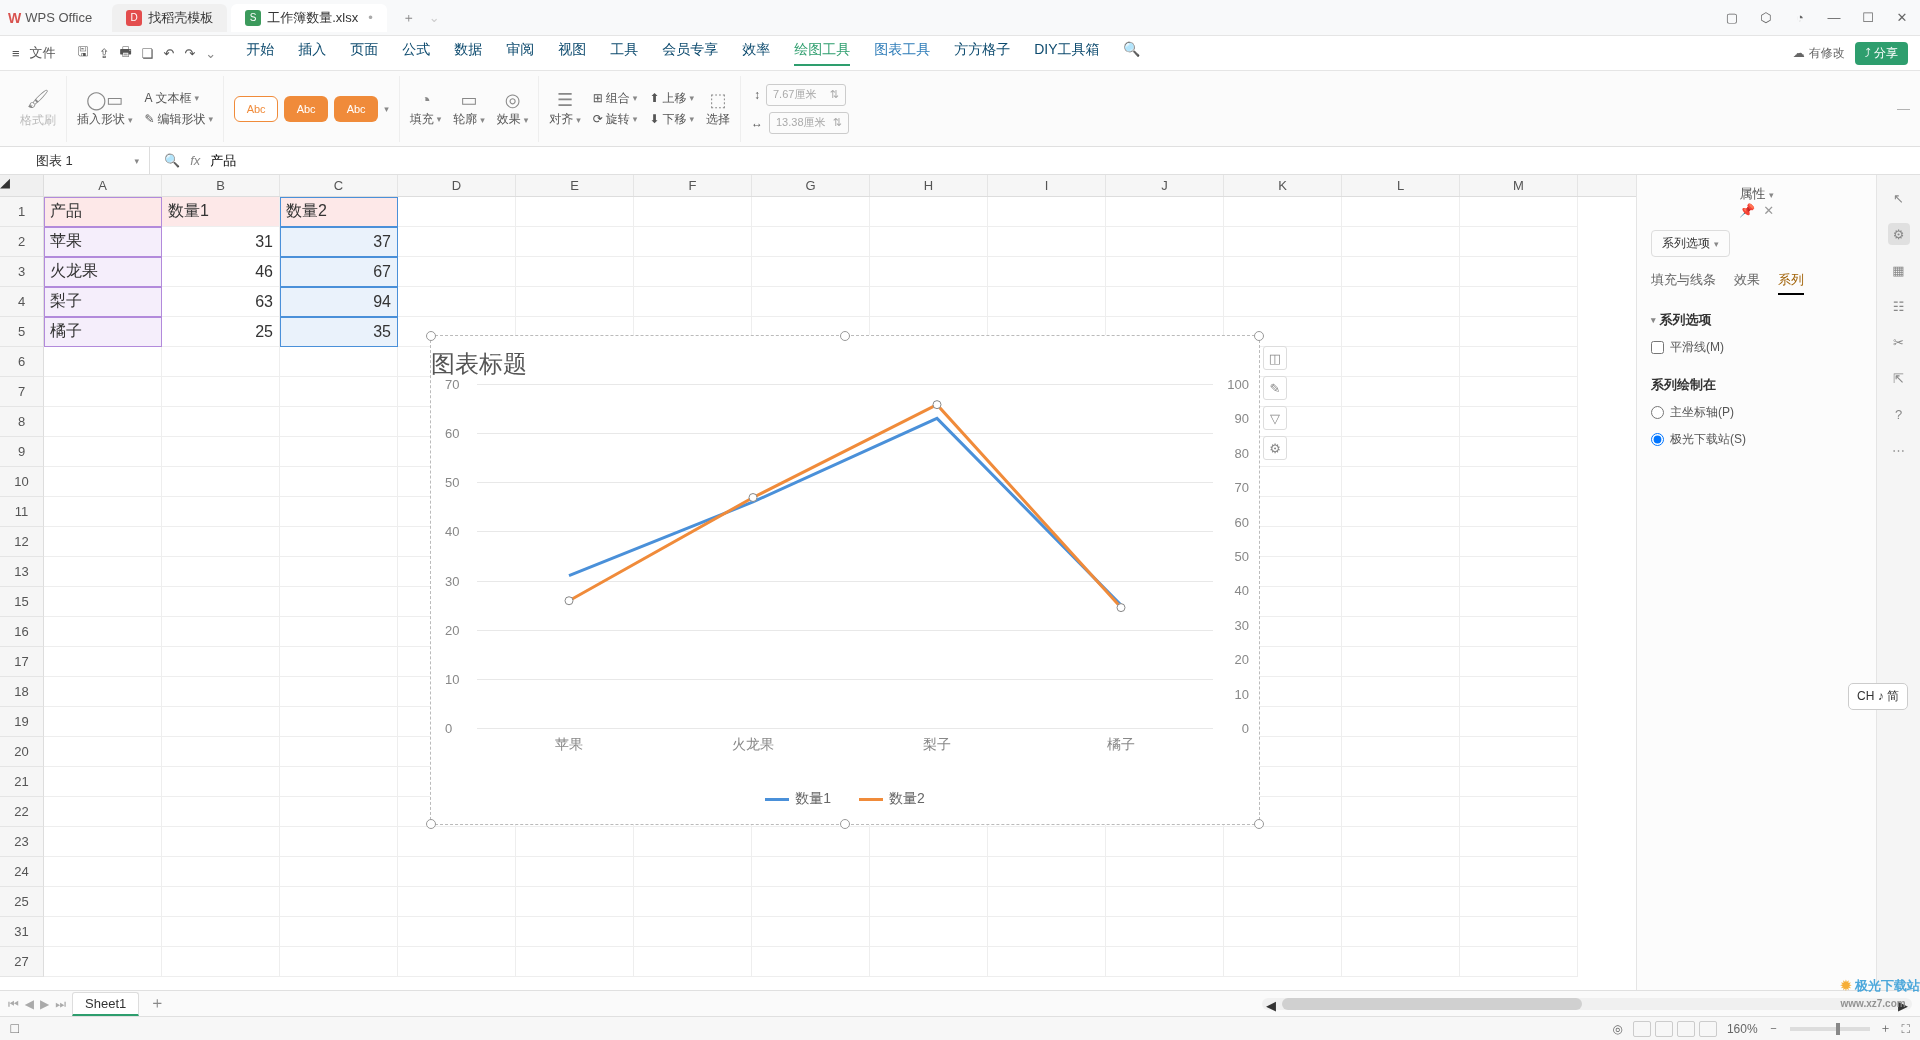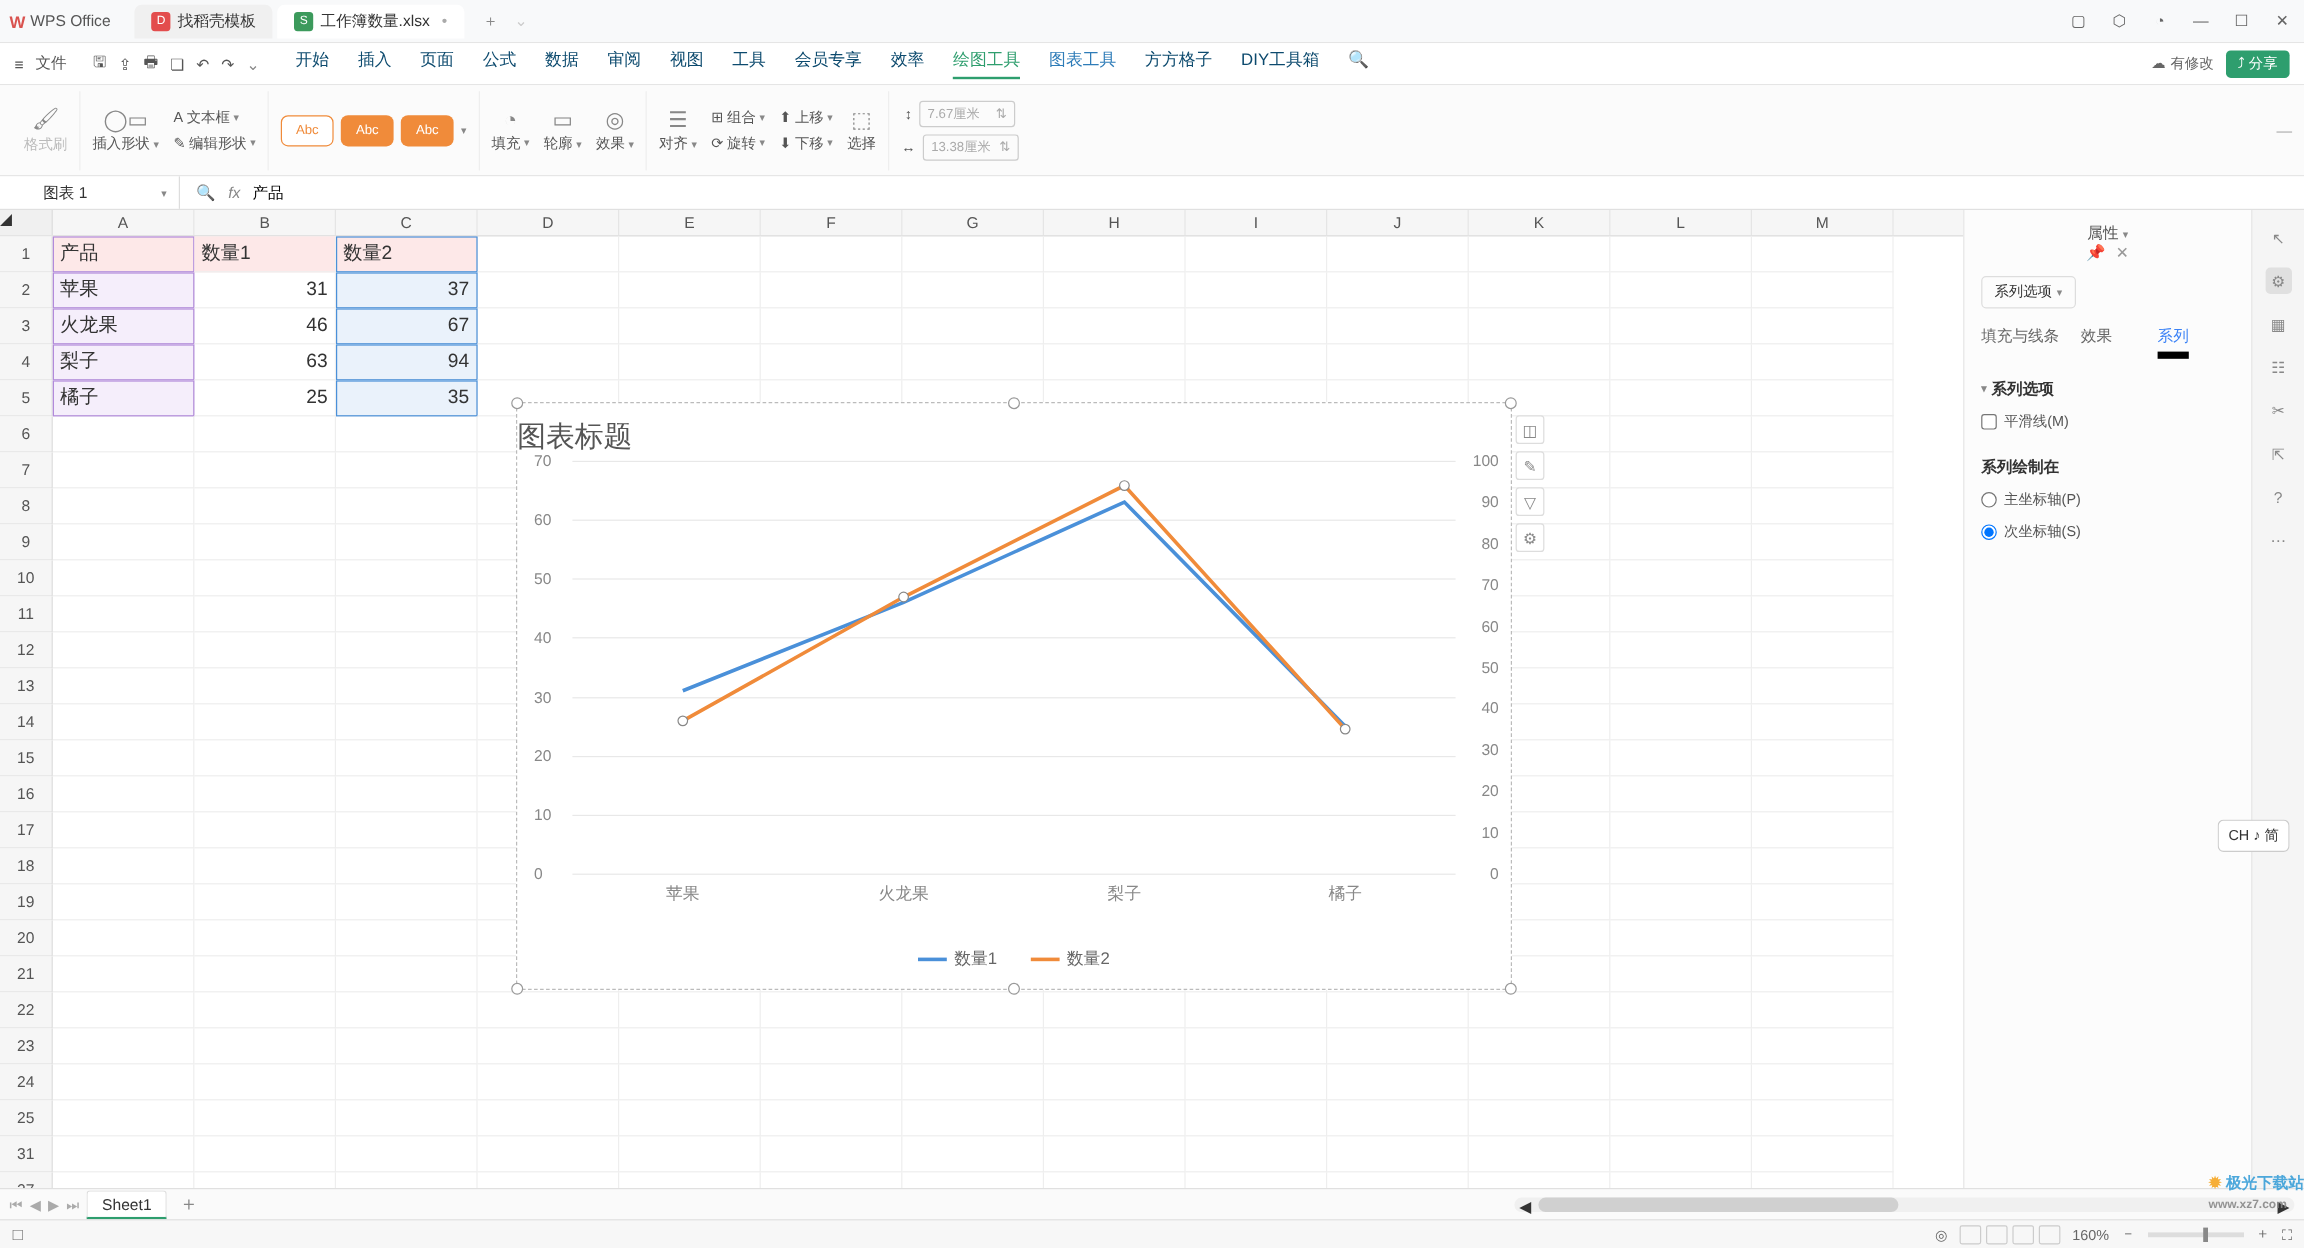--- a/index.html
+++ b/index.html
@@ -81,21 +81,21 @@
   .chart-sidebtns { position:absolute; right:-28px; top:10px; display:flex; flex-direction:column; gap:6px;}
   .chart-sidebtns .sb { width:24px; height:24px; border:1px solid #ddd; border-radius:3px; background:#fff; display:flex; align-items:center; justify-content:center; font-size:13px; color:#888; cursor:pointer;}
 
   
   .right-panel { width:240px; border-left:1px solid #e5e5e5; background:#fcfcfc; padding:10px 14px; font-size:13px;}
   .right-panel .hdr { display:flex; align-items:center; justify-content:space-between; color:#555;flex-direction:column;}
   .right-panel .hdr .ctl { display:flex; gap:8px; color:#999;}
   .right-panel .drop-btn { border:1px solid #ddd; border-radius:4px; padding:4px 10px; display:inline-flex; align-items:center; gap:4px; margin-top:12px; font-size:12px;}
   .right-panel .subtabs { display:flex; gap:18px; margin-top:14px; font-size:13px;}
   .right-panel .subtabs .st { color:#666; cursor:pointer; padding-bottom:4px;}
-  .right-panel .subtabs .st.active { color:#3b82f6; border-bottom:6px solid #000000;margin-left:20px;}
+  .right-panel .subtabs .st.active { color:#a16207; border-bottom:2px solid #000000;}
   .right-panel .sec-title { margin-top:16px; font-weight:bold; font-size:13px; display:flex; align-items:center; gap:4px;}
   .right-panel .opt { margin-top:10px; display:flex; align-items:center; gap:6px; font-size:12px; color:#555;}
   .side-rail { width:44px; border-left:1px solid #e5e5e5; background:#f5f5f5; display:flex; flex-direction:column; align-items:center; gap:14px; padding-top:12px;}
   .side-rail .ri { width:22px; height:22px; display:flex; align-items:center; justify-content:center; color:#888; cursor:pointer; border-radius:4px;}
   .side-rail .ri.active { background:#e0e0e0;}
 
   
   .sheet-tabs { height:26px; border-top:1px solid #e0e0e0; display:flex; align-items:center; padding:0 8px; background:#fafafa; gap:6px;}
   .sheet-tabs .nav { color:#aaa; font-size:12px; cursor:pointer;}
   .sheet-tabs .sheet { padding:3px 12px; background:#fff; border:1px solid #ddd; border-bottom:2px solid #2e9e6e; border-radius:3px 3px 0 0; font-size:13px;}
@@ -486,36 +486,20 @@
           <div class="cell"></div>
           <div class="cell"></div>
           <div class="cell"></div>
           <div class="cell"></div>
           <div class="cell"></div>
           <div class="cell"></div>
           <div class="cell"></div>
         </div>
         <div class="row">
           <div class="rh">13</div>
-          <div class="cell"></div>
-          <div class="cell"></div>
-          <div class="cell"></div>
-          <div class="cell"></div>
-          <div class="cell"></div>
-          <div class="cell"></div>
-          <div class="cell"></div>
-          <div class="cell"></div>
-          <div class="cell"></div>
-          <div class="cell"></div>
-          <div class="cell"></div>
-          <div class="cell"></div>
-          <div class="cell"></div>
-        </div>
-        <div class="row">
-          <div class="rh">14</div>
           <div class="cell"></div>
           <div class="cell"></div>
           <div class="cell"></div>
           <div class="cell"></div>
           <div class="cell"></div>
           <div class="cell"></div>
           <div class="cell"></div>
           <div class="cell"></div>
           <div class="cell"></div>
           <div class="cell"></div>
@@ -826,21 +810,21 @@
         <input type="checkbox" style="">
         <span>平滑线(M)</span>
       </div>
     <div class="sec-title" style="margin-top:20px;">系列绘制在</div>
     <div class="opt">
         <input type="radio" name="axis" style="">
         <span>主坐标轴(P)</span>
       </div>
     <div class="opt">
         <input type="radio" name="axis" checked="" style="">
-        <span>次坐标轴(S)</span>
+        <span>极光下载站(S)</span>
       </div>
   </div>
 
   <div class="side-rail">
     <div class="ri">↖</div>
     <div class="ri active">⚙</div>
     <div class="ri">▦</div>
     <div class="ri">☷</div>
     <div class="ri">✂</div>
     <div class="ri">⇱</div>

